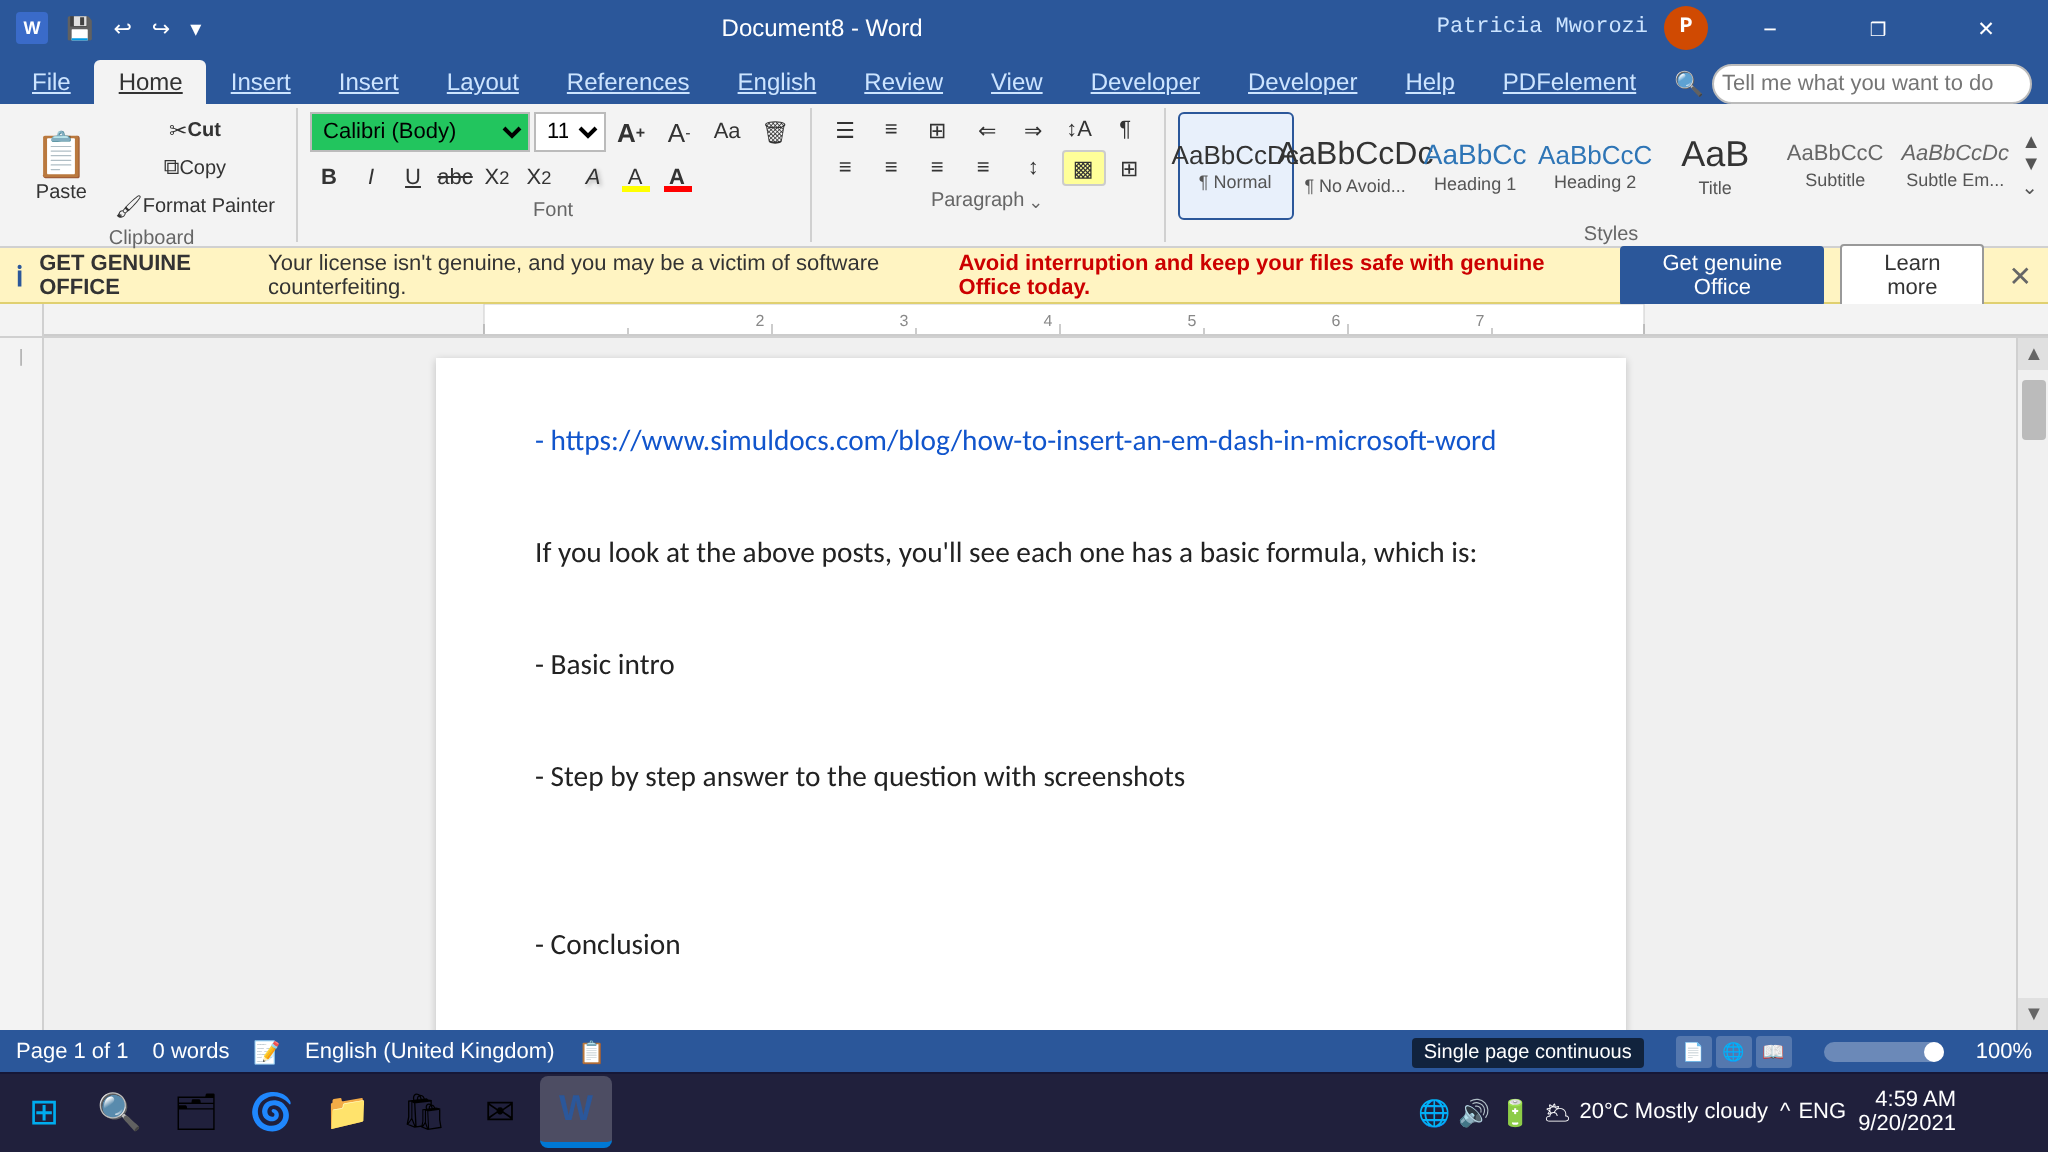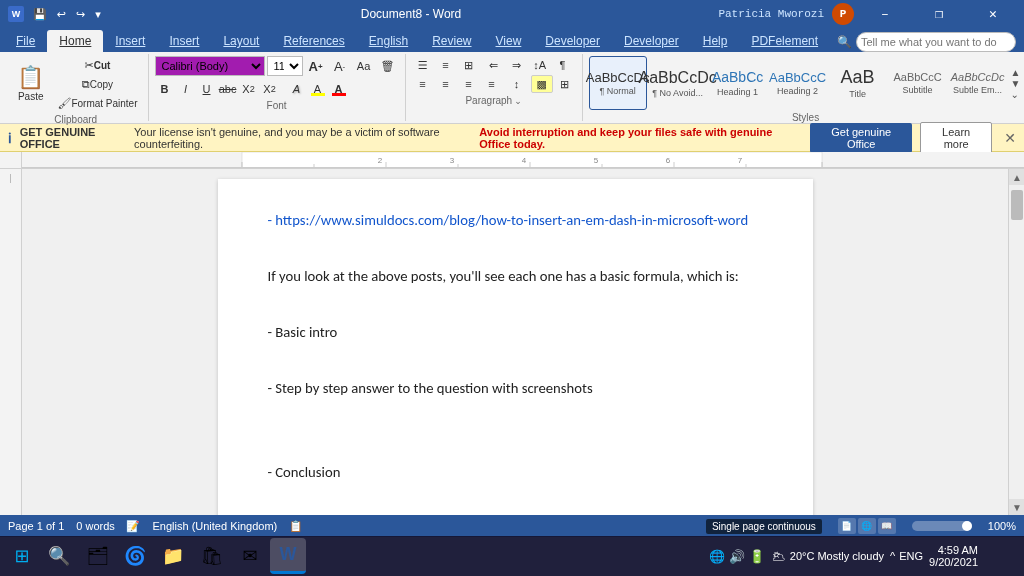--- a/index.html
+++ b/index.html
@@ -63,21 +63,21 @@
     .ribbon-group:last-child { border-right: none; }
     .ribbon-group-content { display: flex; align-items: center; gap: 2px; flex: 1; }
     .ribbon-group-label { font-size: 10px; color: #666; padding: 2px 0; }
     .r-btn-small {
       display: flex; align-items: center; justify-content: center;
       padding: 1px 3px; cursor: pointer; border-radius: 2px; font-size: 11px;
       border: 1px solid transparent; min-width: 22px; height: 18px; color: #333;
     }
 
     
-    .font-selector { width: 110px; height: 20px; font-size: 11px; border: 1px solid #bbb; padding: 0 2px; background: #a21caf; cursor: pointer; }
+    .font-selector { width: 110px; height: 20px; font-size: 11px; border: 1px solid #bbb; padding: 0 2px; background: #22c55e; cursor: pointer; }
     .font-size-selector { width: 36px; height: 20px; font-size: 11px; border: 1px solid #bbb; padding: 0 2px; background: white; cursor: pointer; }
     .font-row { display: flex; gap: 2px; align-items: center; margin-bottom: 2px; }
     .font-format-row { display: flex; gap: 1px; align-items: center; }
     .fmt-btn { width: 20px; height: 18px; display: flex; align-items: center; justify-content: center; font-size: 11px; border: 1px solid transparent; cursor: pointer; border-radius: 2px; color: #333; }
     .fmt-btn.bold { font-weight: bold; }
     .fmt-btn.italic { font-style: italic; }
     .fmt-btn.underline { text-decoration: underline; }
 
     
     .styles-gallery { display: flex; gap: 2px; align-items: center; }

